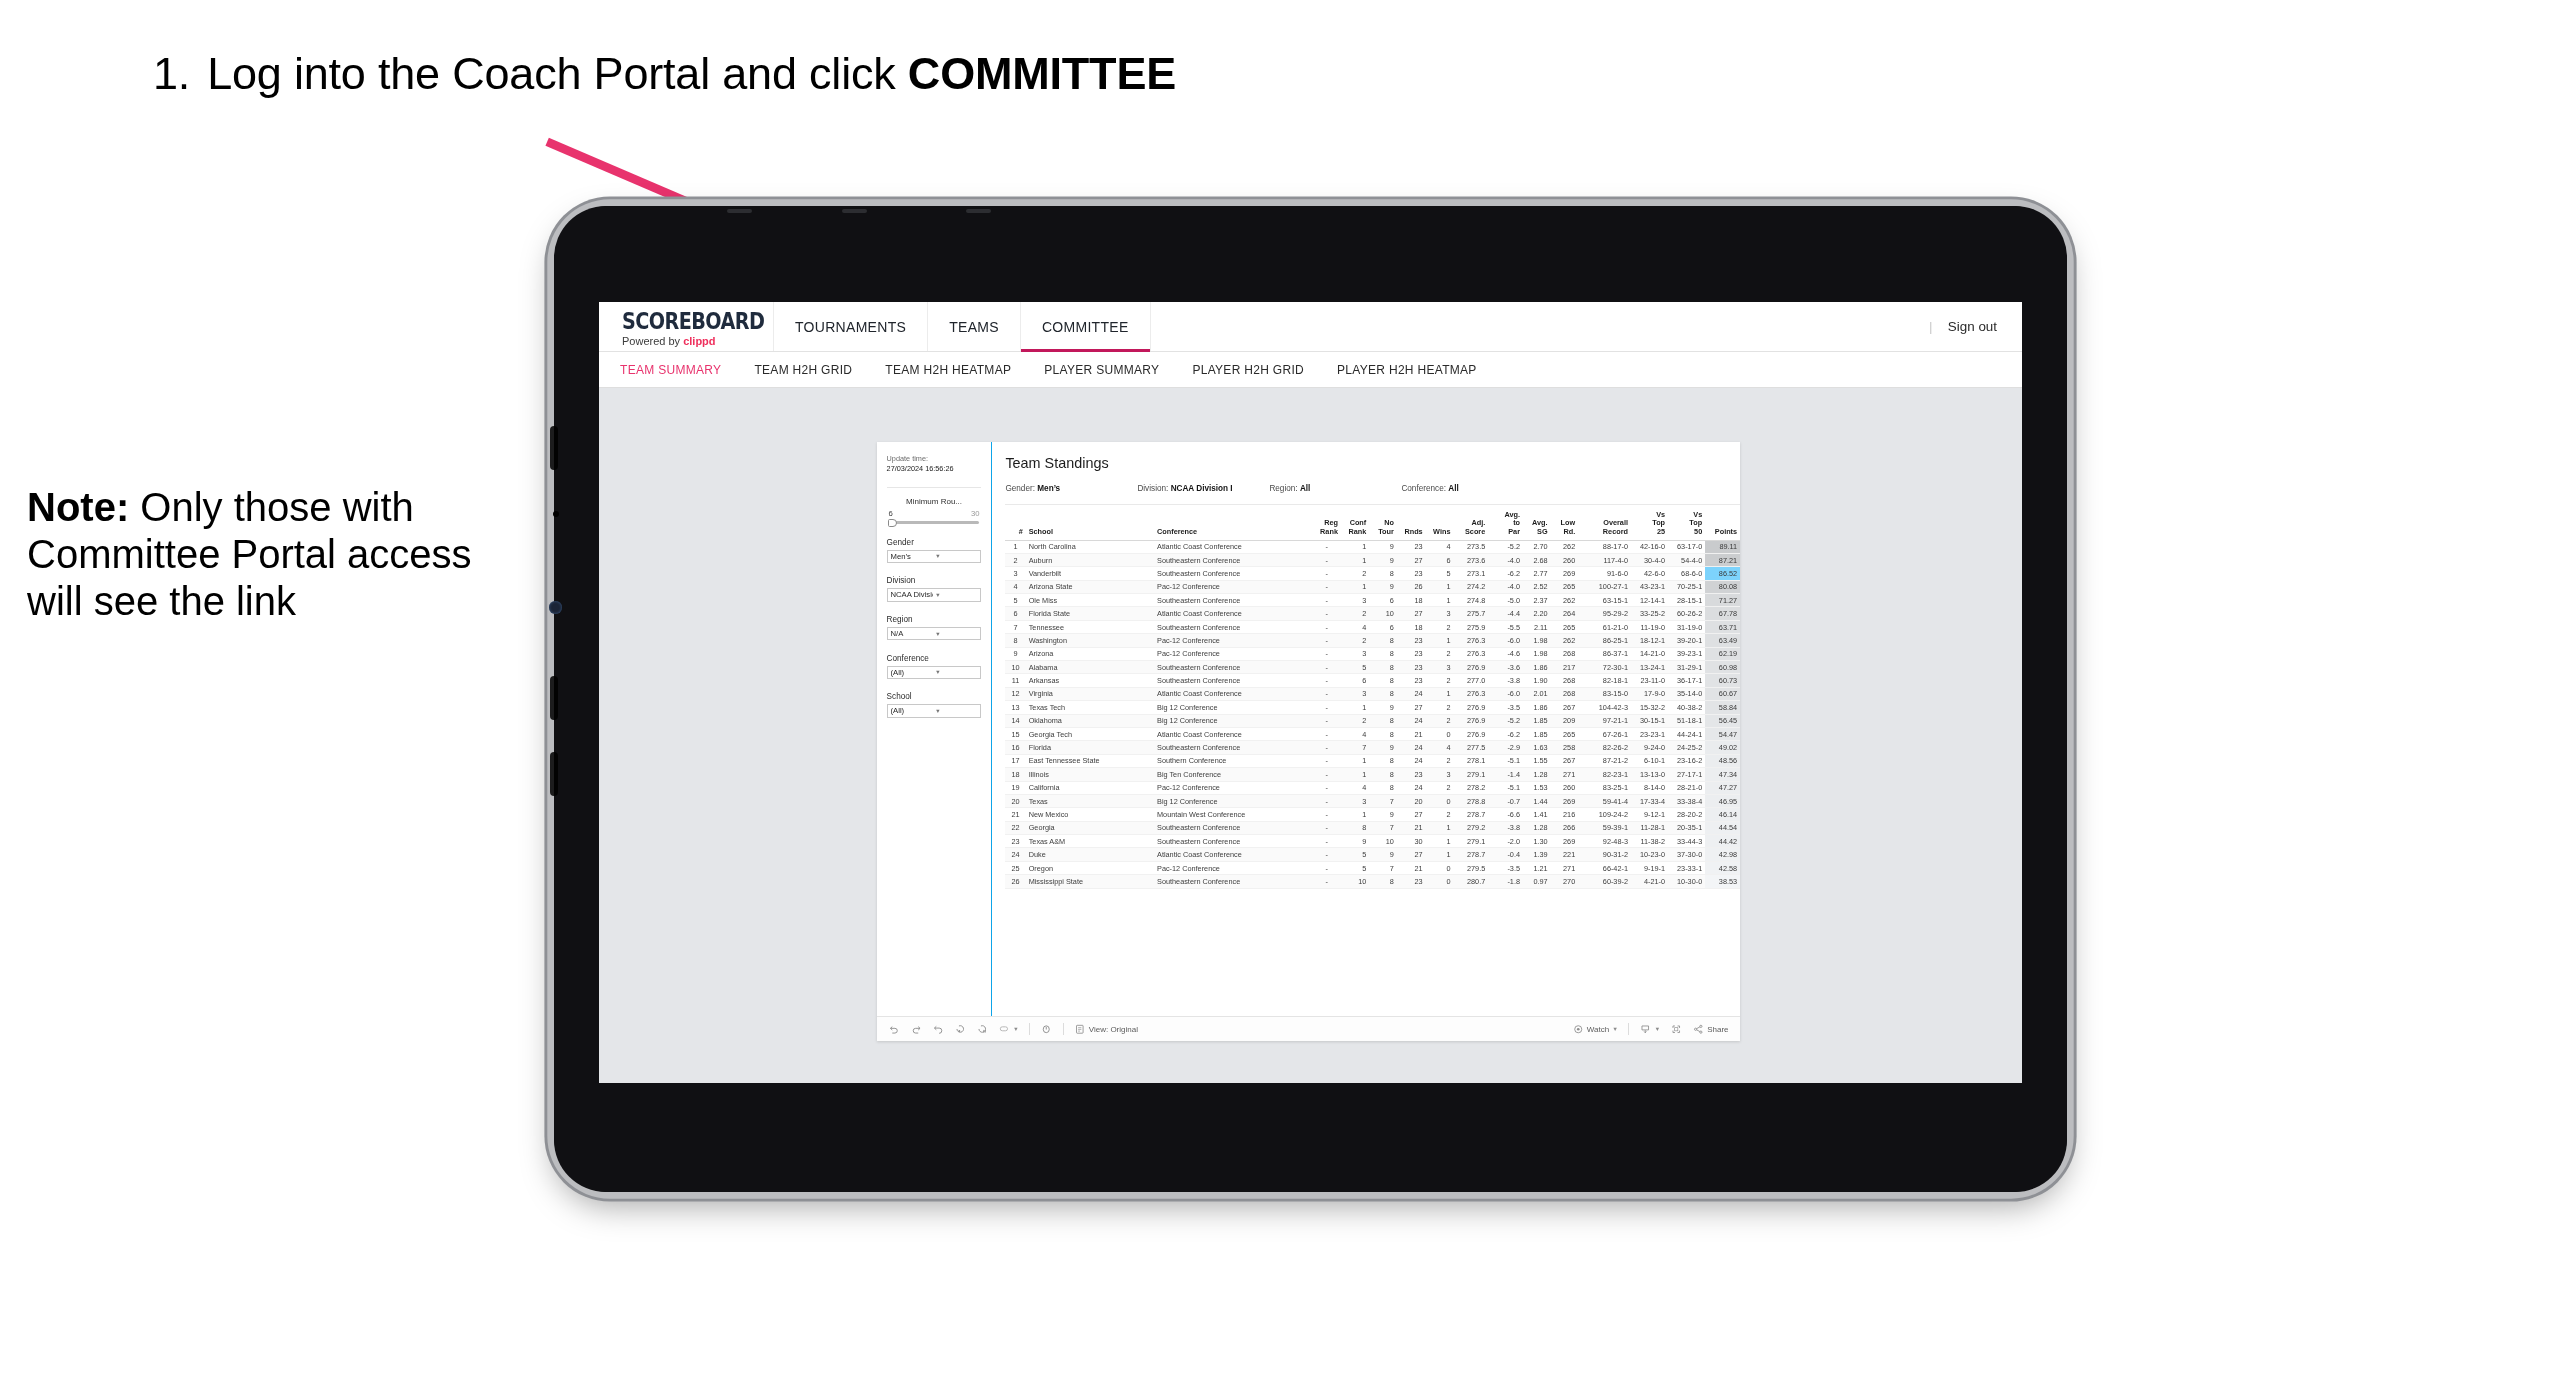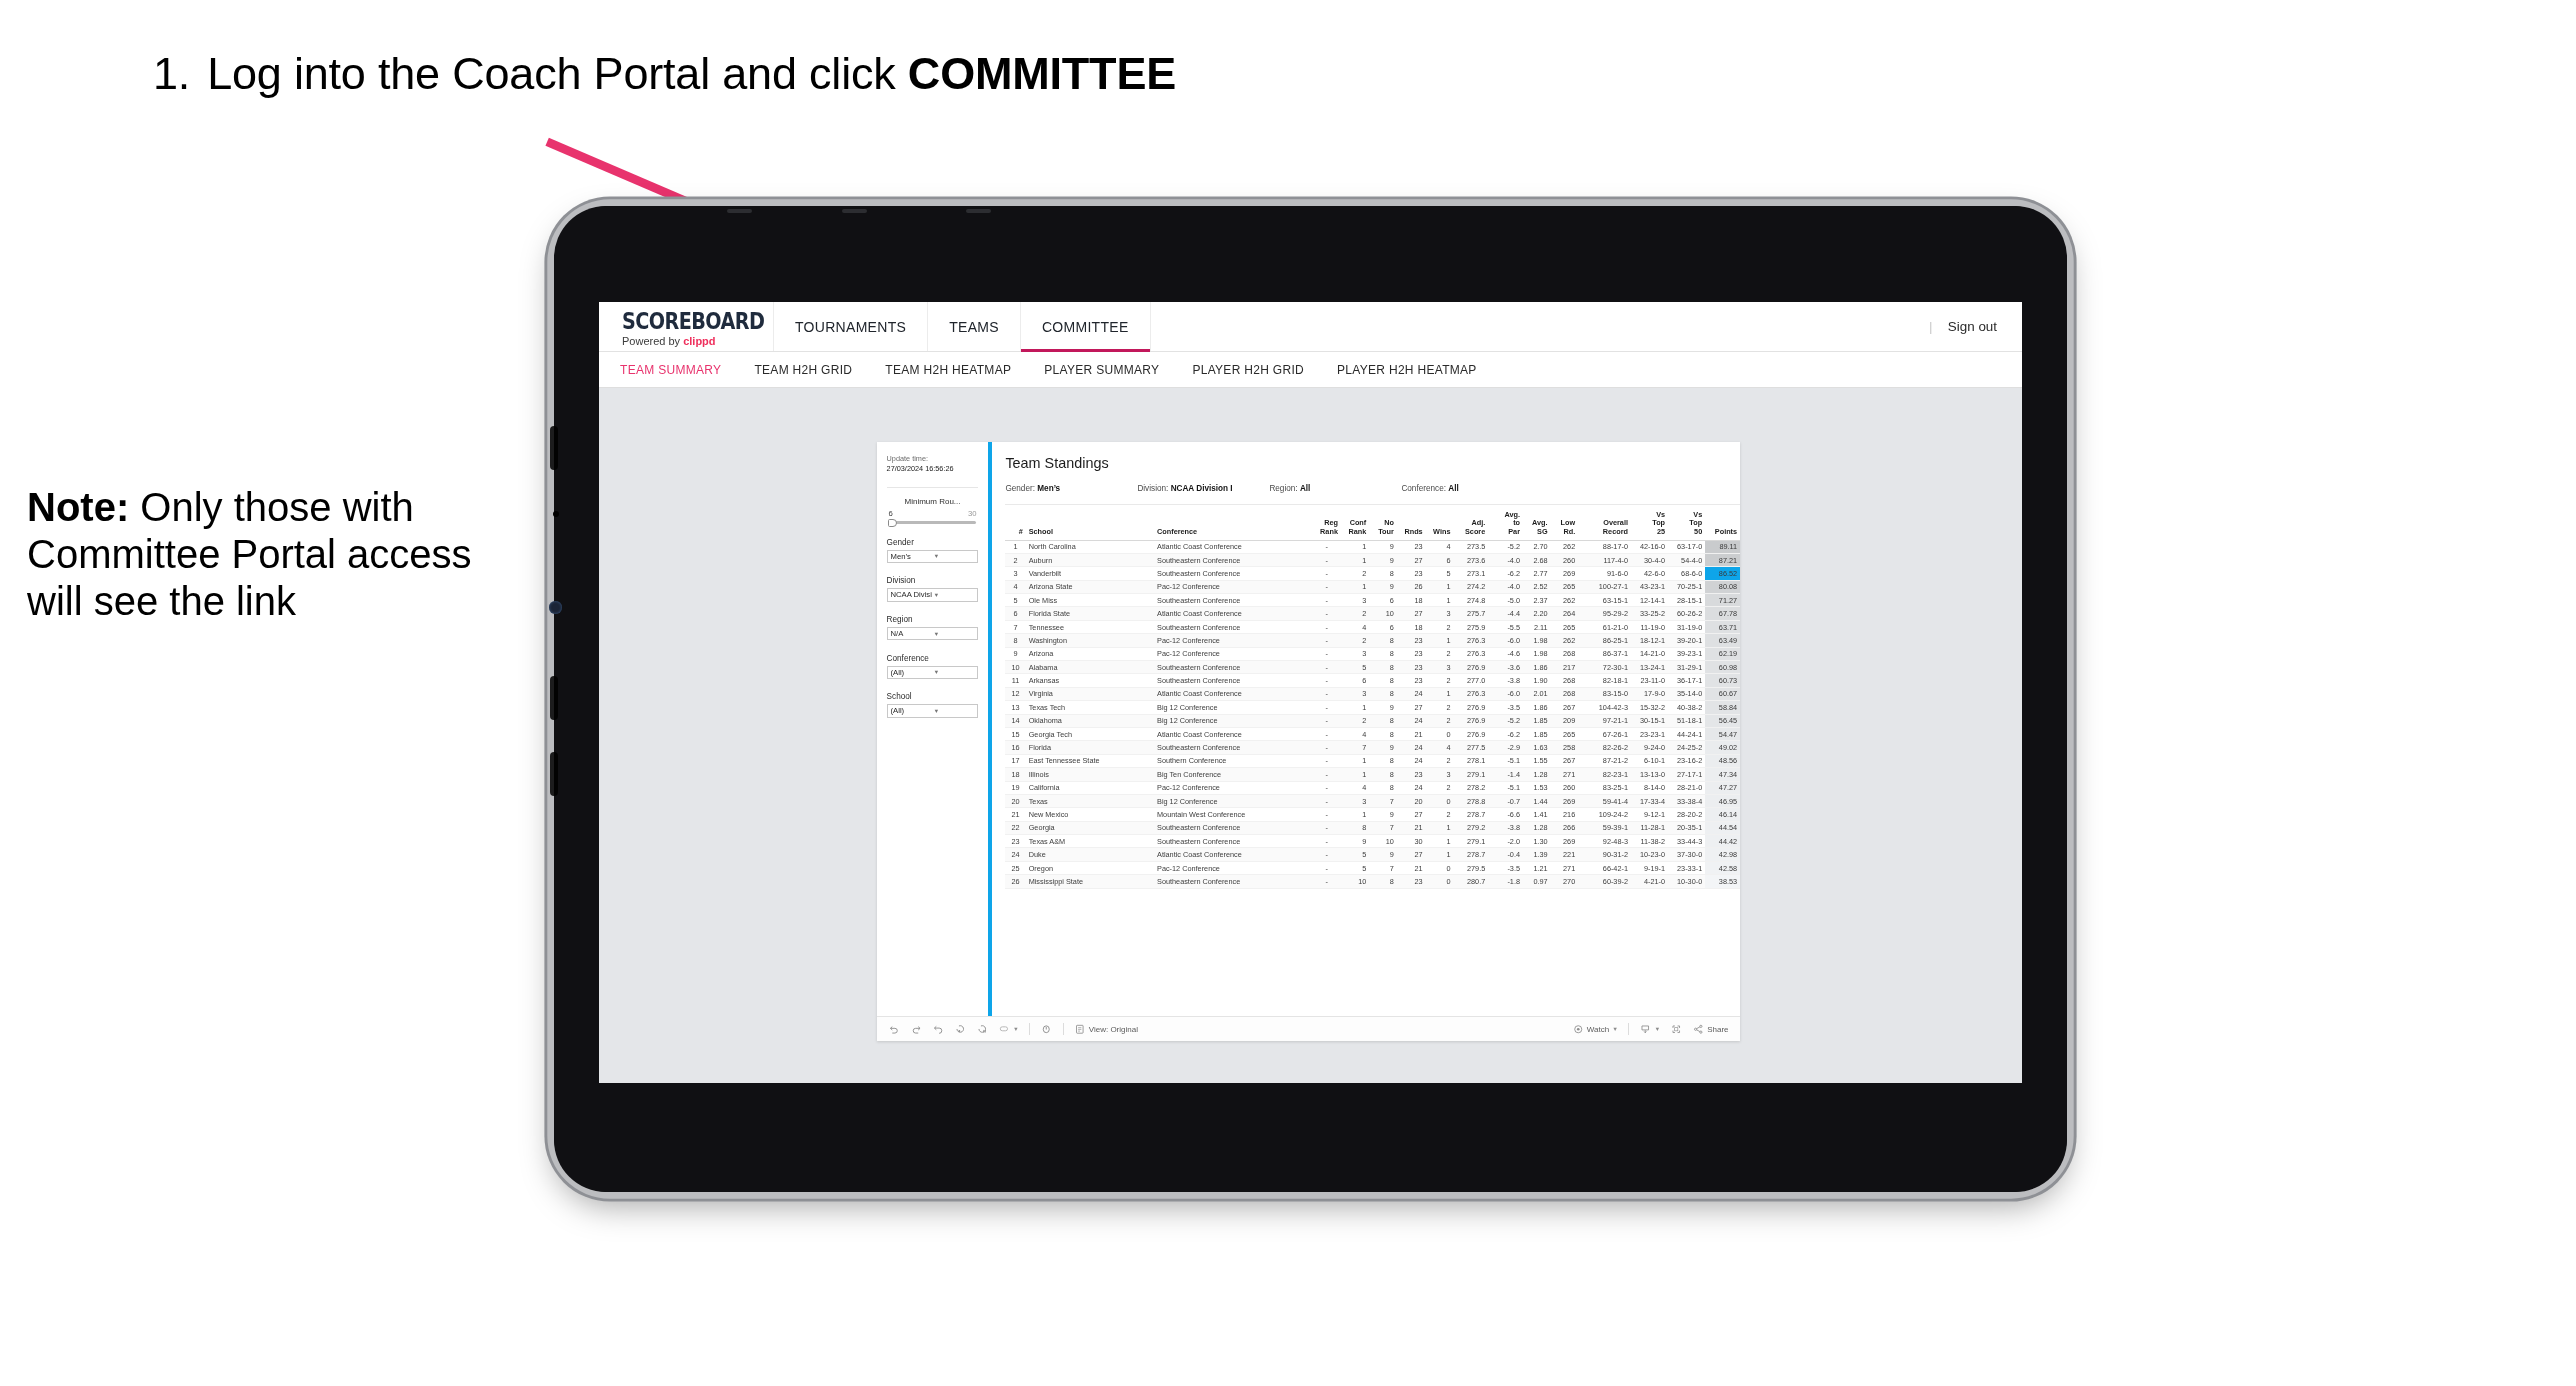--- a/index.html
+++ b/index.html
@@ -182,21 +182,21 @@
     box-shadow: 0 1px 2.9px rgba(0,0,0,.14);
     display: flex;
     flex-direction: column;
   }
   .viz-body { flex: 1; display: flex; overflow: hidden; }
 
   
   .filters {
     width: 115px;
     padding: 11.5px 9.6px 0 9.6px;
-    border-right: 4px solid #0ea5e9;
+    border-right: 1px solid #0ea5e9;
     background: #fff;
   }
   .upd-label { font-size: 7.3px; color: #6c6c6c; line-height: 1.45; }
   .upd-val   { font-size: 7.3px; color: #1a1a1a; line-height: 1.45; }
   .fhr { height: 1px; background: #e6e6e6; margin: 12.5px 0 8.6px 0; }
   .slider-title { font-size: 8px; color: #2f2f2f; text-align: center; margin-bottom: 2.9px; }
   .slider-ends { display: flex; justify-content: space-between; font-size: 7.7px; margin: 0 1.9px 1.9px 1.9px; }
   .slider-ends .lo { color: #3a3a3a; }
   .slider-ends .hi { color: #999; }
   .slider-track {
@@ -524,21 +524,21 @@
                         <td class="colsm">8</td>
                         <td class="colsm">23</td>
                         <td class="colsm">5</td>
                         <td class="colmd">273.1</td>
                         <td class="colmd">-6.2</td>
                         <td class="colsm">2.77</td>
                         <td class="colsm">269</td>
                         <td class="colrec">91-6-0</td>
                         <td class="colmd">42-6-0</td>
                         <td class="colmd">68-6-0</td>
-                        <td class="pts" style="background: #0ea5e9;">86.52</td>
+                        <td class="pts" style="background: #7dd3fc;">86.52</td>
                       </tr>
                       <tr>
                         <td class="colnum ctr">4</td>
                         <td class="colschool l">Arizona State</td>
                         <td class="colconf l">Pac-12 Conference</td>
                         <td class="colsm ctr">-</td>
                         <td class="colsm">1</td>
                         <td class="colsm">9</td>
                         <td class="colsm">26</td>
                         <td class="colsm">1</td>

